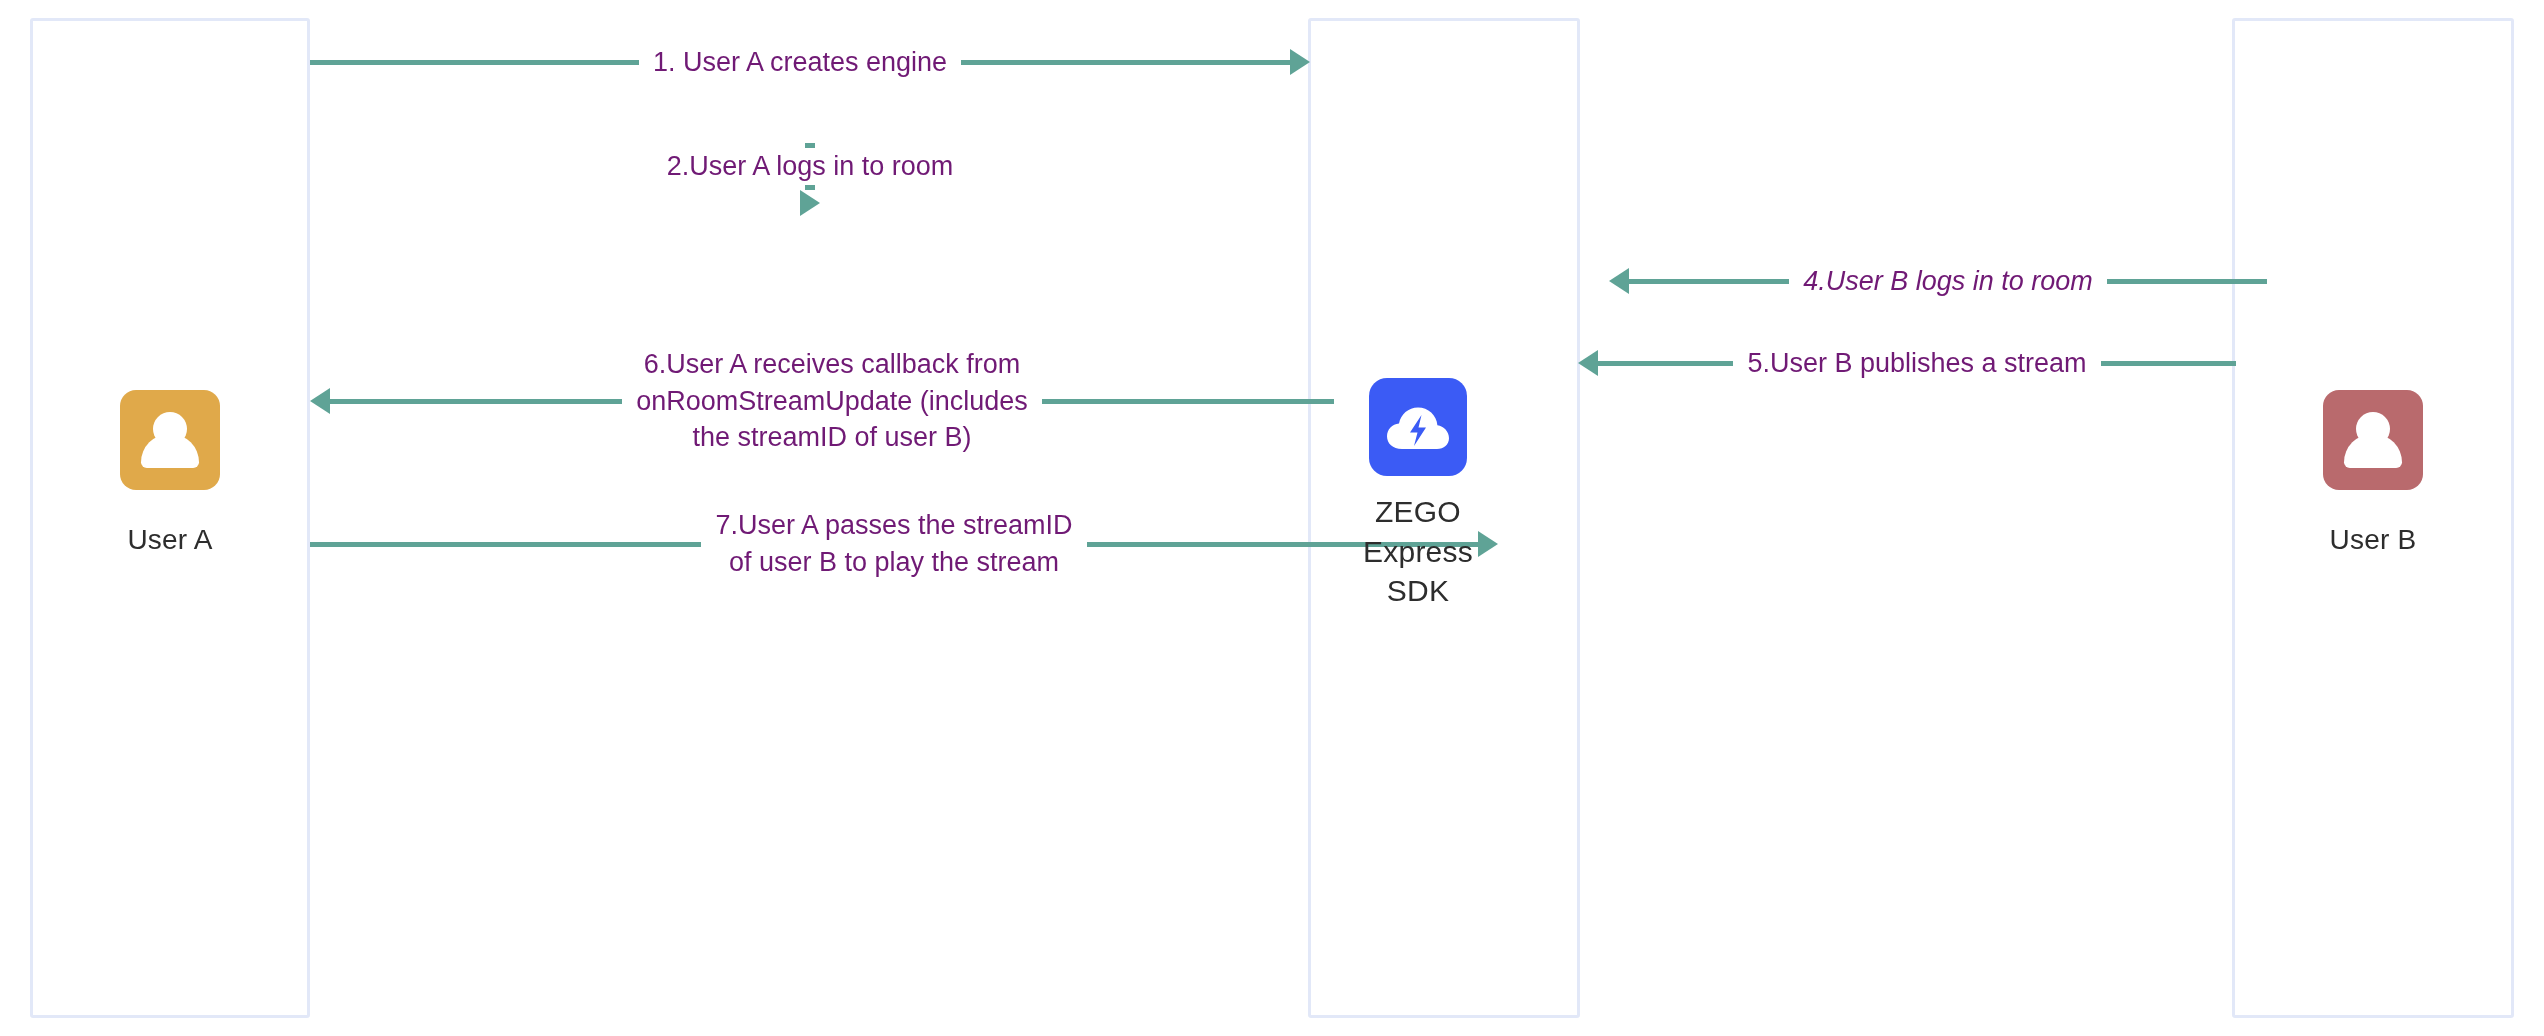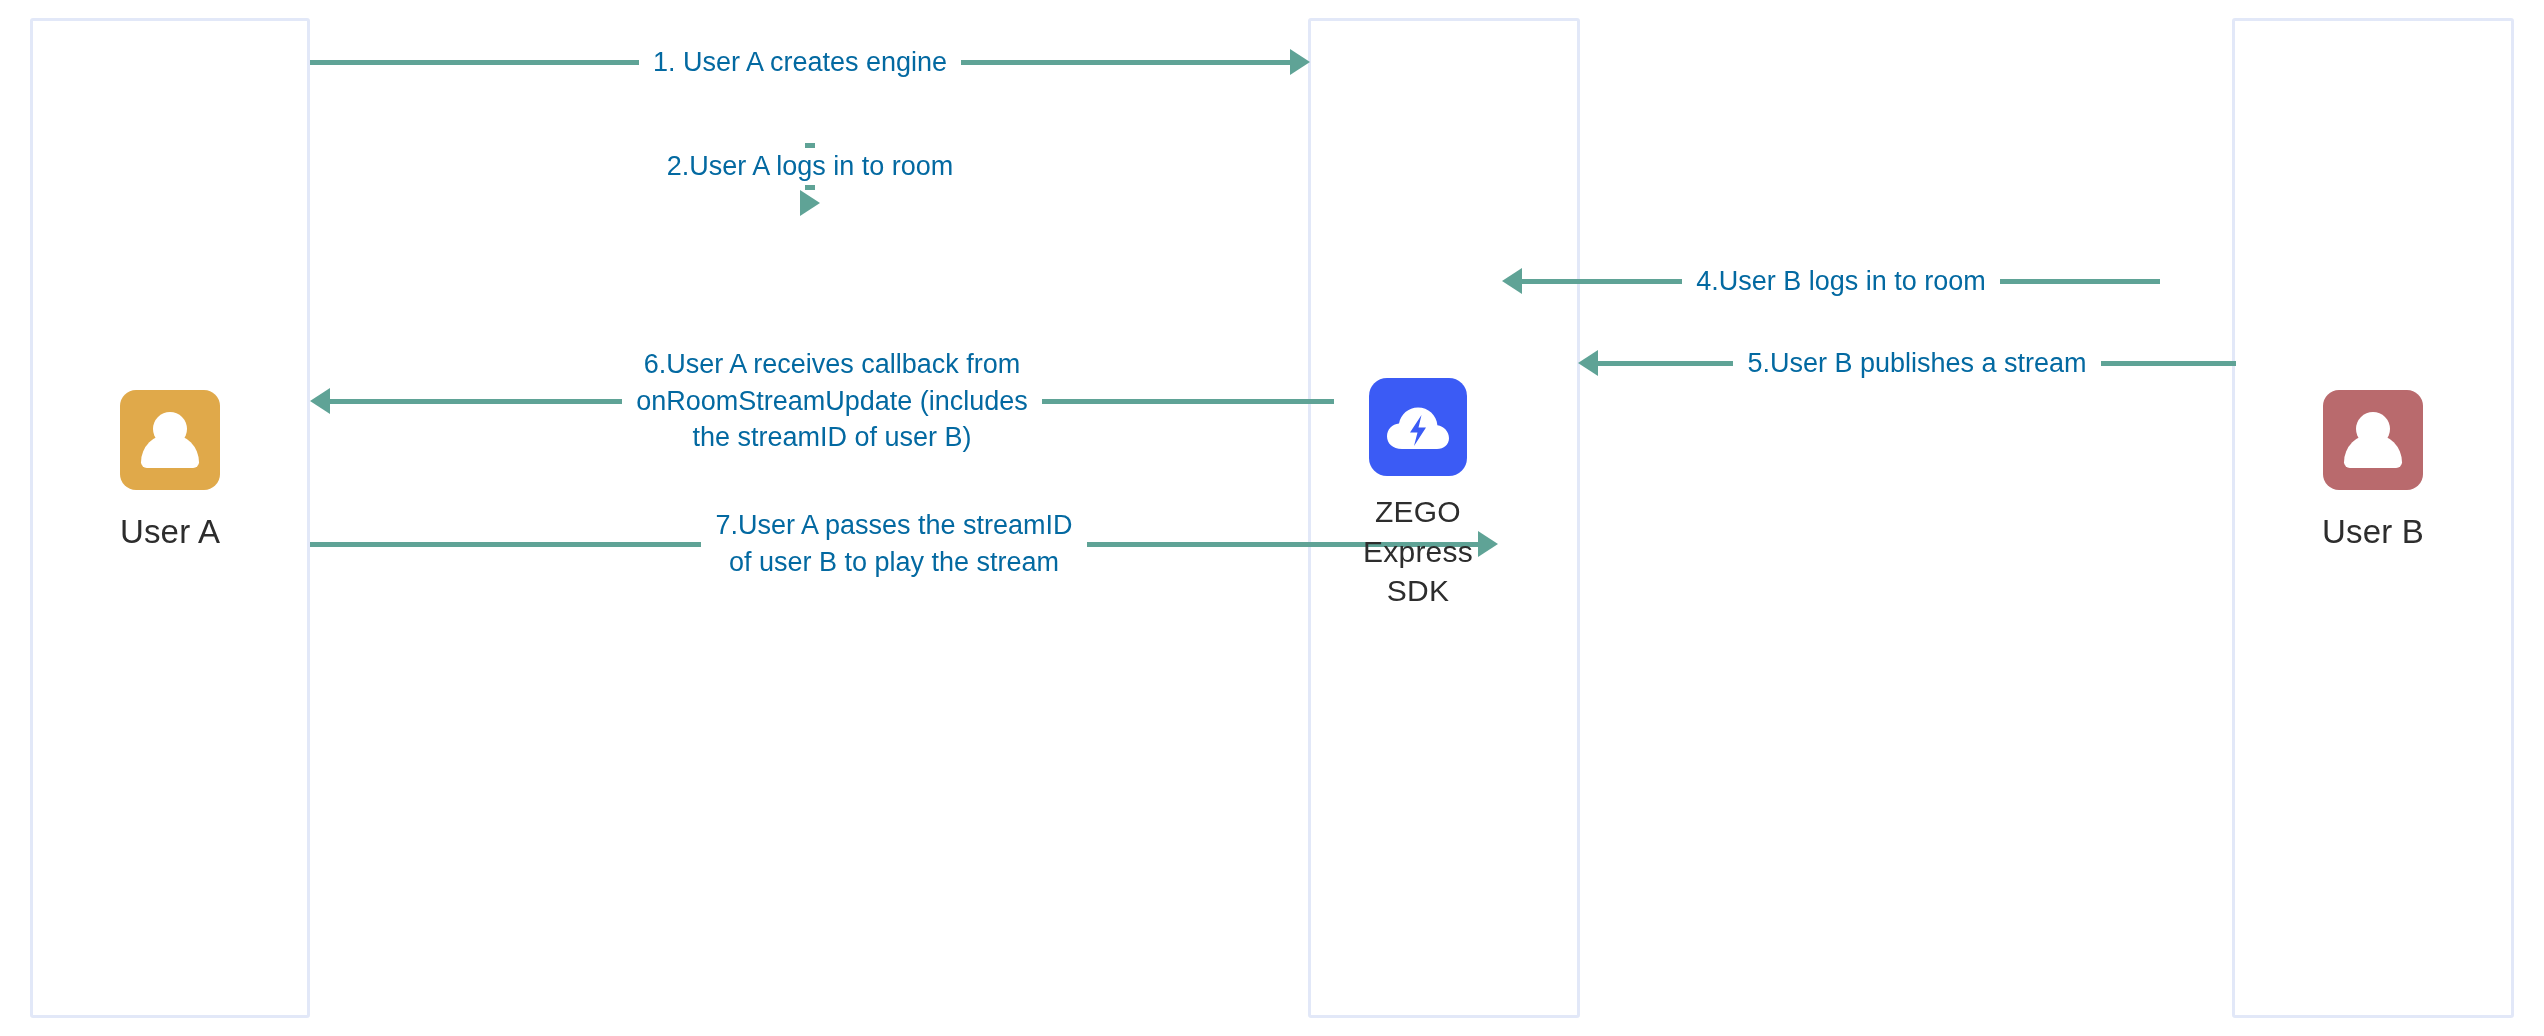--- a/index.html
+++ b/index.html
@@ -81,40 +81,40 @@
     width: 98px;
     height: 98px;
     border-radius: 18px;
     background: #3b5bf5;
     display: flex;
     align-items: center;
     justify-content: center;
   }
 
   .actor-caption {
-    margin-top: 20px;
-    font-size: 33px;
+    margin-top: 32px;
+    font-size: 28px;
     color: #2d2d2d;
     text-align: center;
     line-height: 1.32;
     letter-spacing: 0.2px;
     white-space: pre-line;
   }
   .actor-caption.sdk { font-size: 30px; margin-top: 16px; }
 
   
   .msg {
     position: absolute;
     display: flex;
     align-items: center;
     z-index: 4;
   }
   .msg-label {
     font-size: 27px;
-    color: #0369a1;
+    color: #701a75;
     text-align: center;
     line-height: 1.36;
     white-space: pre-line;
     padding: 0 14px;
     flex: none;
   }
   .seg {
     height: 5px;
     background: #5fa396;
     flex: 1 1 auto;
@@ -127,21 +127,21 @@
     border-top: 13px solid transparent;
     border-bottom: 13px solid transparent;
   }
   .head-right { border-left: 20px solid #5fa396; }
   .head-left  { border-right: 20px solid #5fa396; }
 
   
   .msg-1 { left: 310px;  top: 44px;  width: 1000px; }
   .msg-2 { left: 310px;  top: 143px; width: 1000px; flex-direction: column; }
   .msg-3 { left: 1578px; top: 181px; width: 658px; }
-  .msg-4 { left: 1502px; top: 263px; width: 658px; }
+  .msg-4 { left: 1609px; top: 263px; width: 658px; font-style: italic; }
   .msg-5 { left: 1578px; top: 345px; width: 658px; }
   .msg-6 { left: 310px;  top: 330px; width: 1024px; height: 142px; }
   .msg-7 { left: 310px;  top: 483px; width: 1188px; height: 122px; }
 </style>
 </head>
 <body>
 
 <div id="diagram">
 
   <div class="lifeline col-a"></div>

